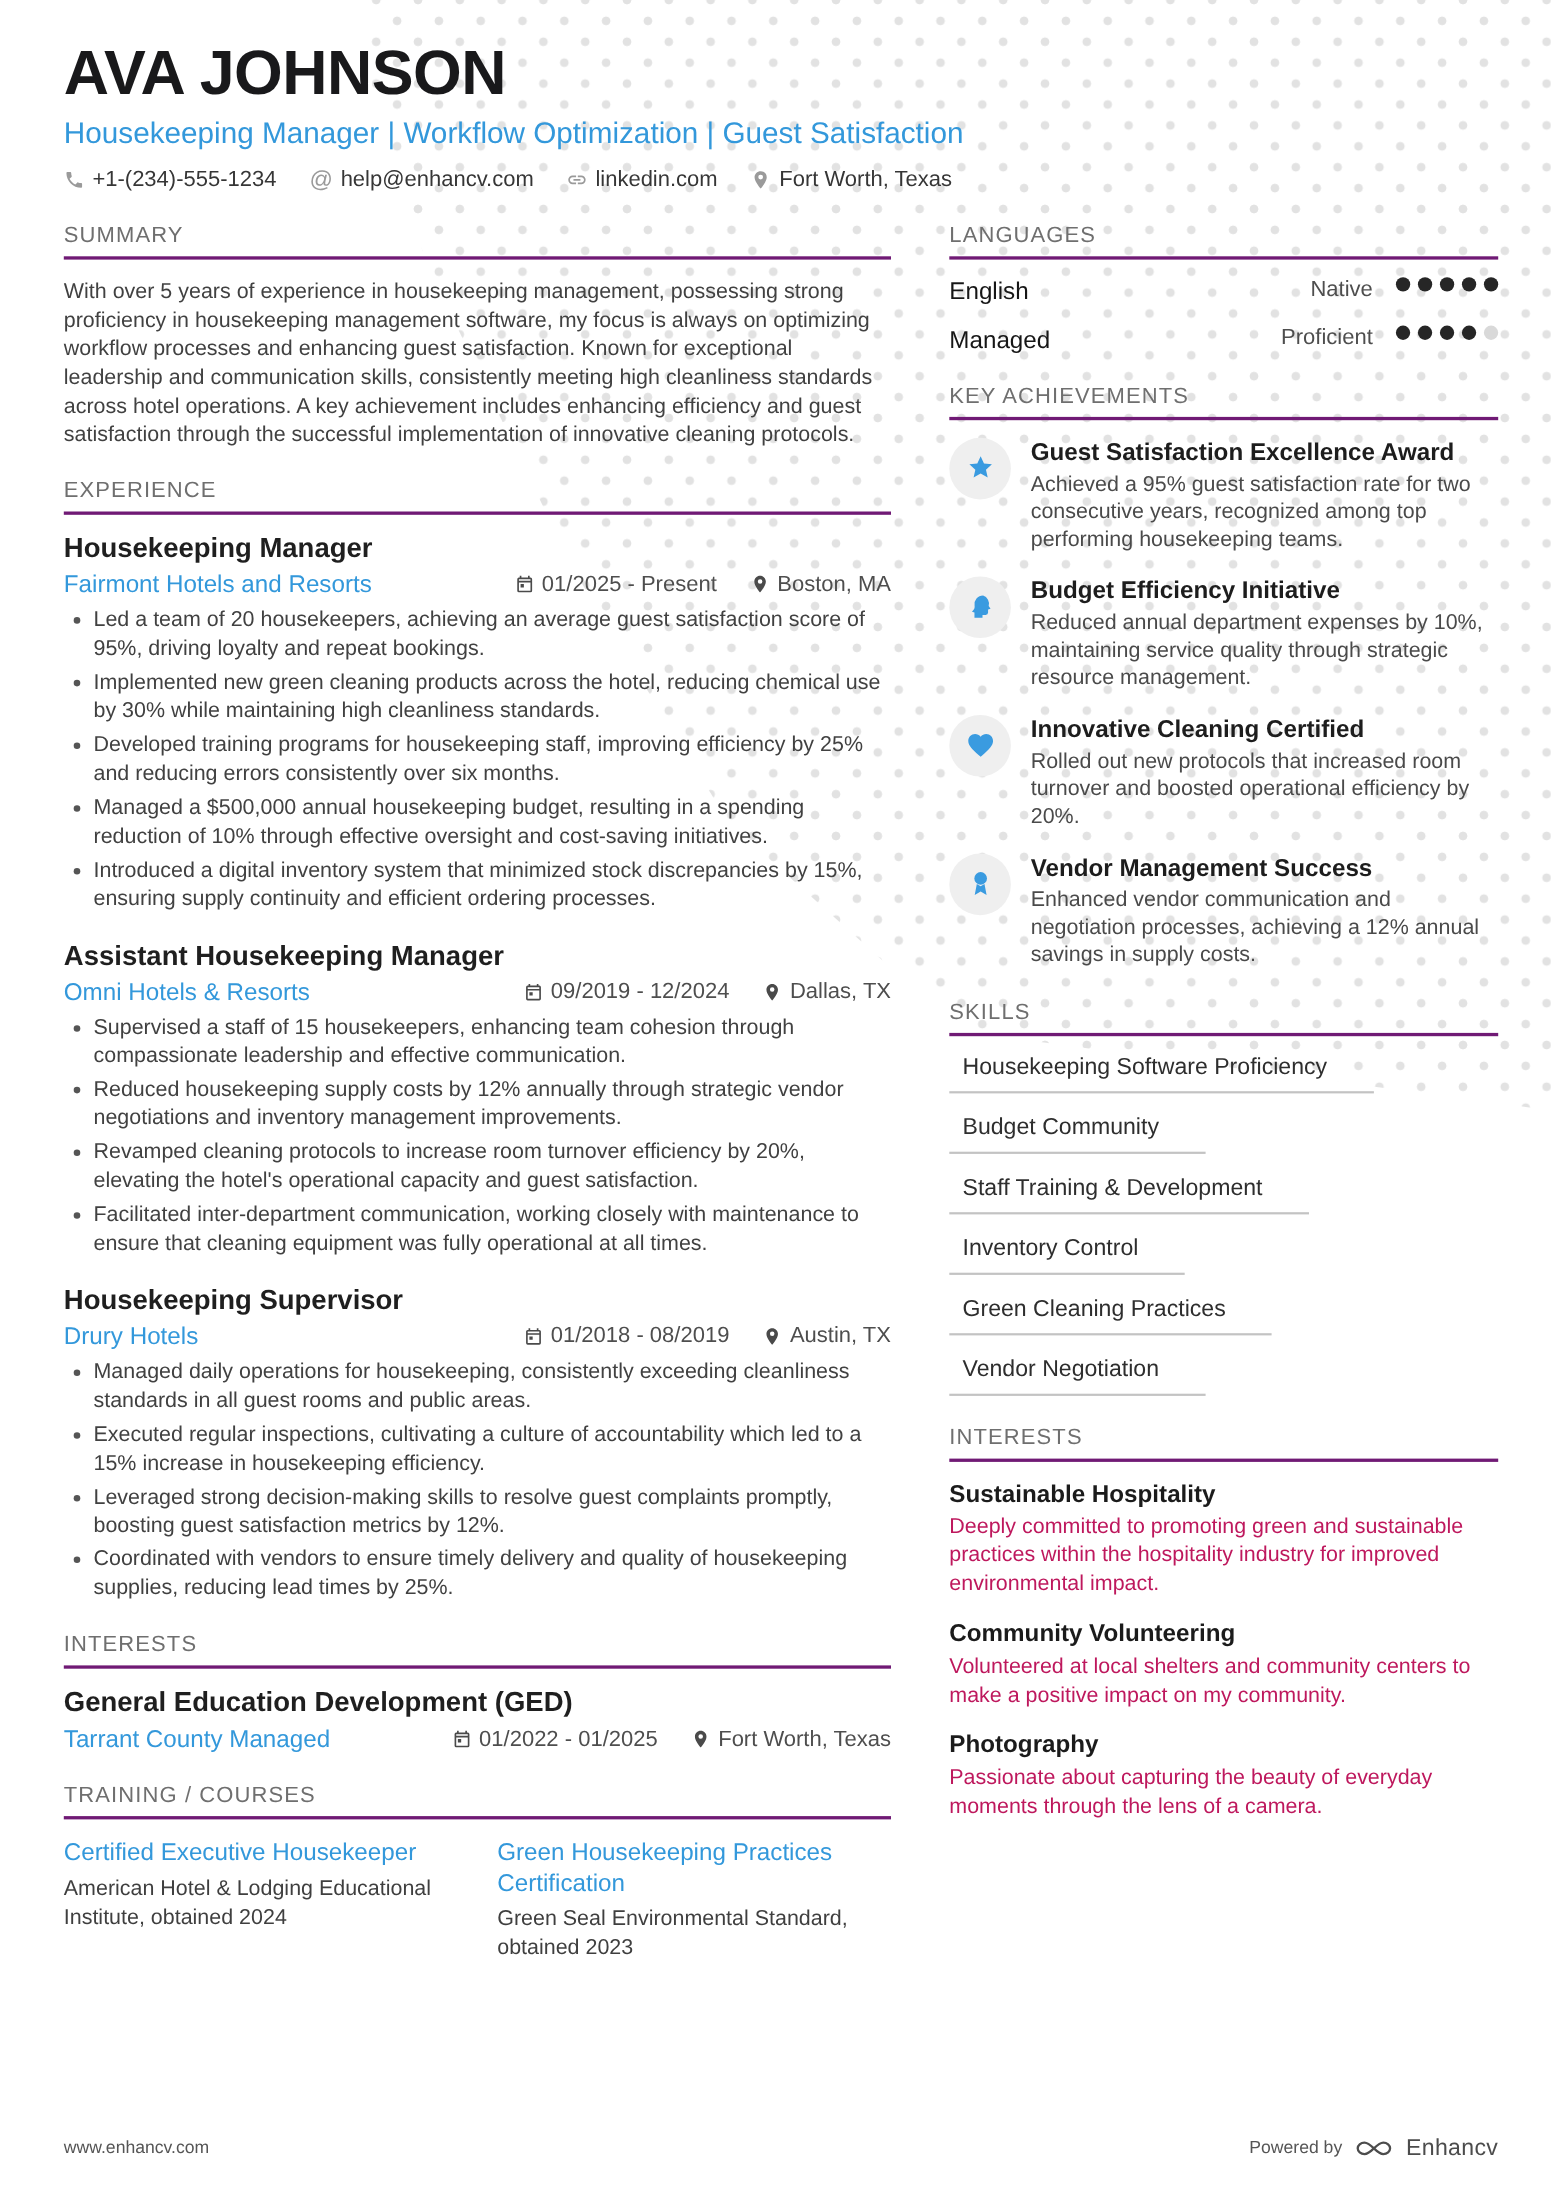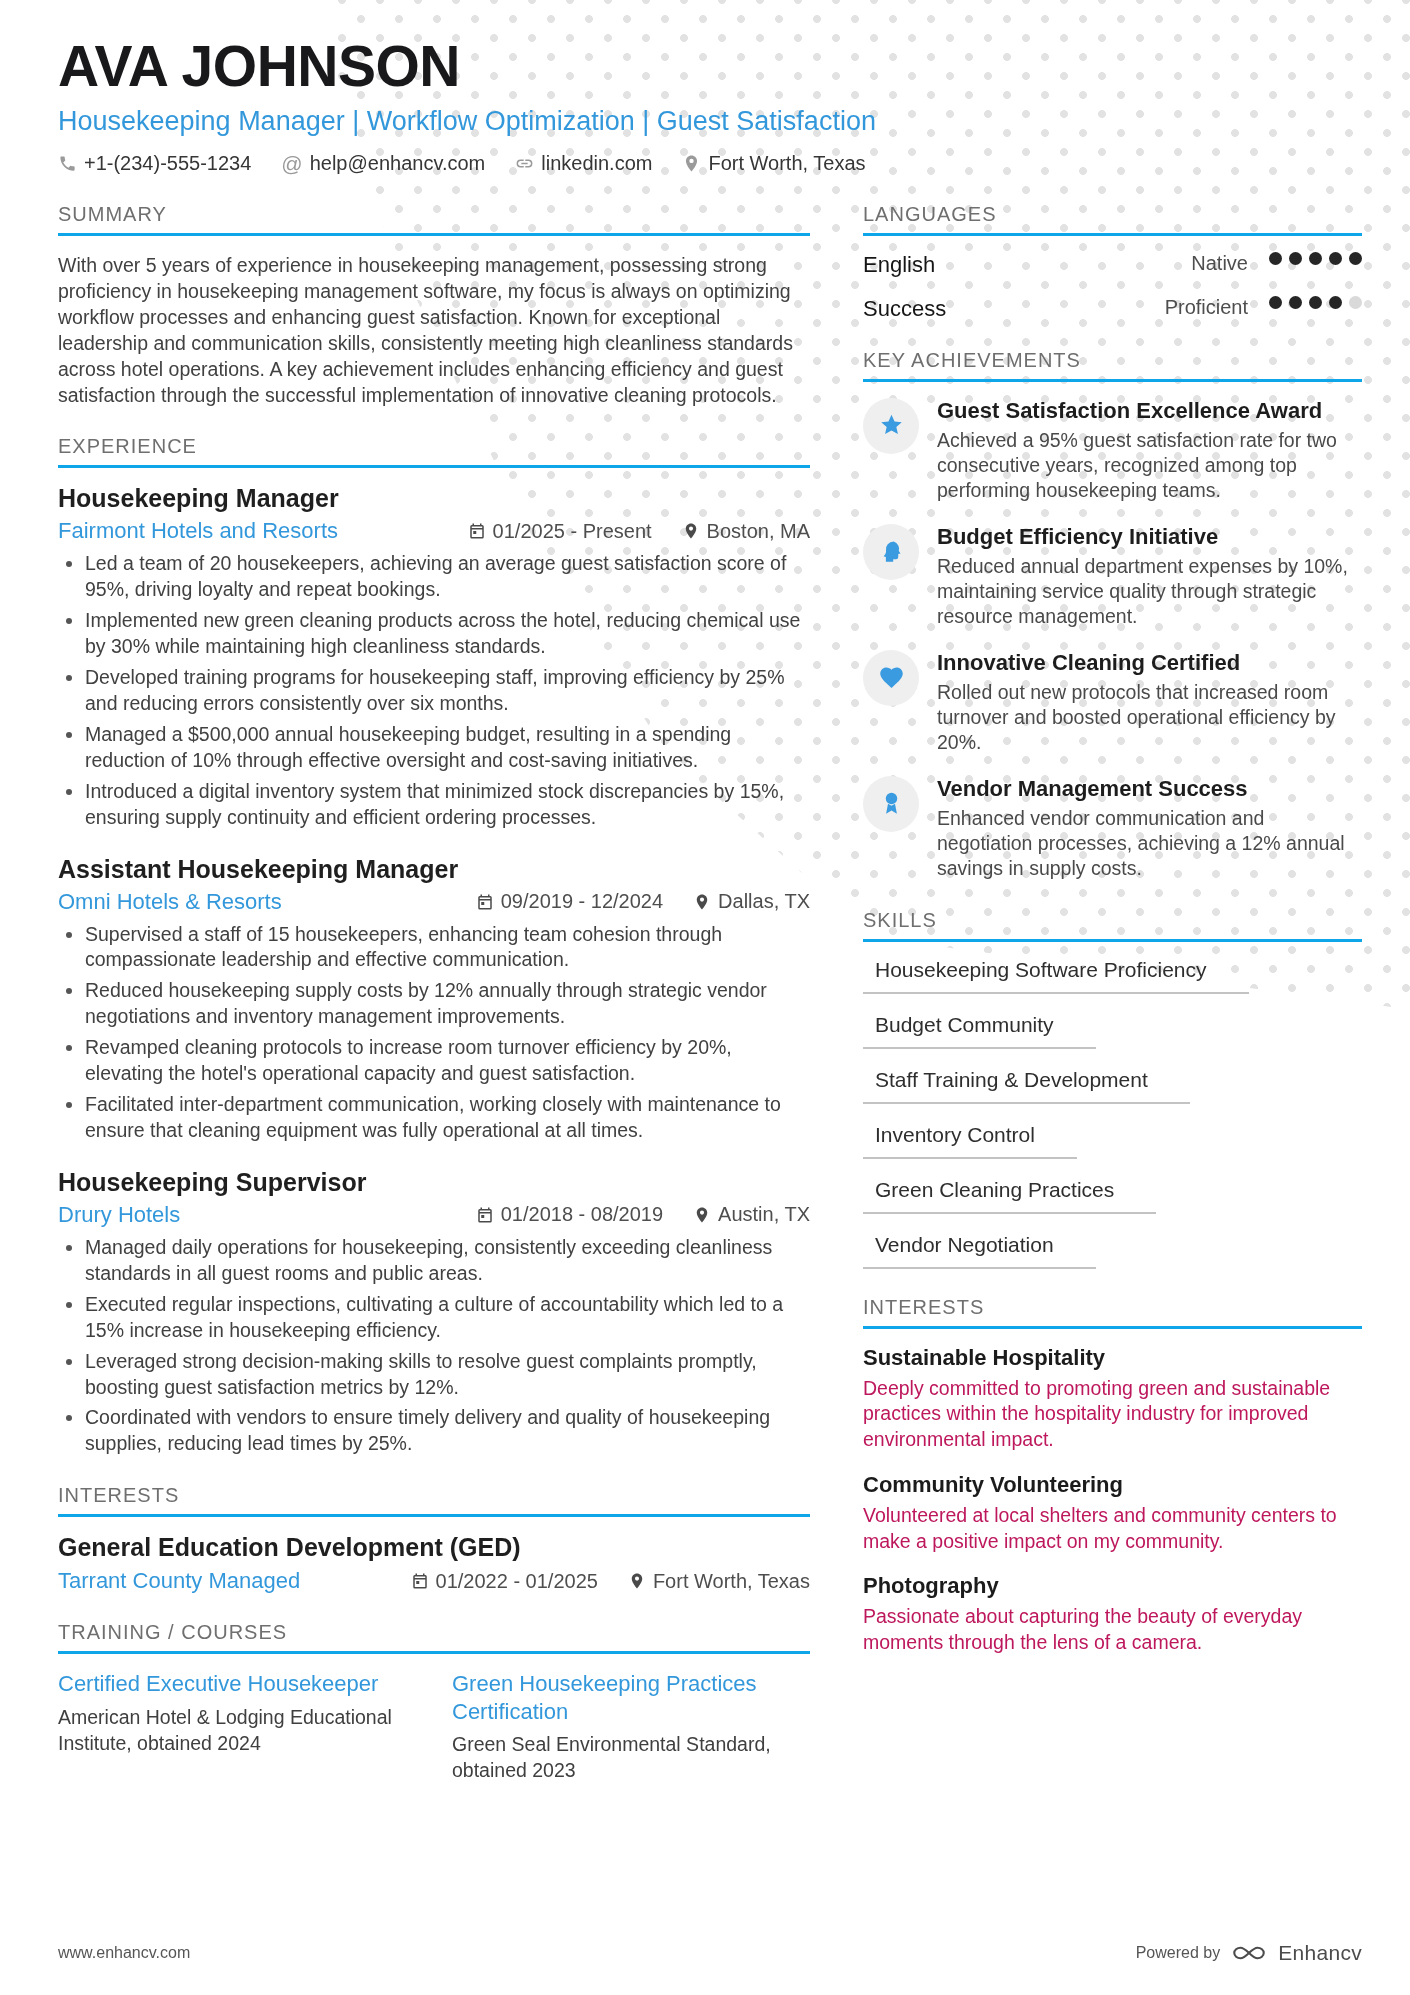--- a/index.html
+++ b/index.html
@@ -27,21 +27,21 @@
   .contact-item { display:flex; align-items:center; gap:7px; }
   .contact-item svg { width:19px; height:19px; fill:#9a9a9a; }
   .at-glyph { font-size:21px; color:#9a9a9a; line-height:1; }
 
   
   .columns { display:grid; grid-template-columns:752px 499px; column-gap:53px; margin-top:28px; }
 
   section { margin-bottom:27px; }
   h2.sec {
     font-size:20px; font-weight:400; color:#6f6f6f; letter-spacing:1px;
-    border-bottom:3px solid #0ea5e9; padding-bottom:7px; margin-bottom:16px;
+    border-bottom:3px solid #701a75; padding-bottom:7px; margin-bottom:16px;
   }
 
   .summary-text { font-size:19.5px; line-height:1.34; color:#414141; }
 
   
   .job { margin-bottom:24px; }
   .job-title { font-size:25px; font-weight:600; color:#1f1f1f; margin-bottom:5px; }
   .job-meta { display:flex; align-items:center; font-size:20px; color:#4e4e4e; margin-bottom:7px; }
   .company { flex:1; font-size:22px; font-weight:500; color:#3398db; }
   .meta-item { display:flex; align-items:center; gap:7px; white-space:nowrap; }
@@ -267,21 +267,21 @@
                 <span class="lang-dots">
                   <span class="dot filled"></span>
                   <span class="dot filled"></span>
                   <span class="dot filled"></span>
                   <span class="dot filled"></span>
                   <span class="dot filled"></span>
                 </span>
               </div>
 
               <div class="lang-row">
-                <span class="lang-name">Success</span>
+                <span class="lang-name">Managed</span>
                 <span class="lang-level">Proficient</span>
                 <span class="lang-dots">
                   <span class="dot filled"></span>
                   <span class="dot filled"></span>
                   <span class="dot filled"></span>
                   <span class="dot filled"></span>
                   <span class="dot"></span>
                 </span>
               </div>
             </div>

